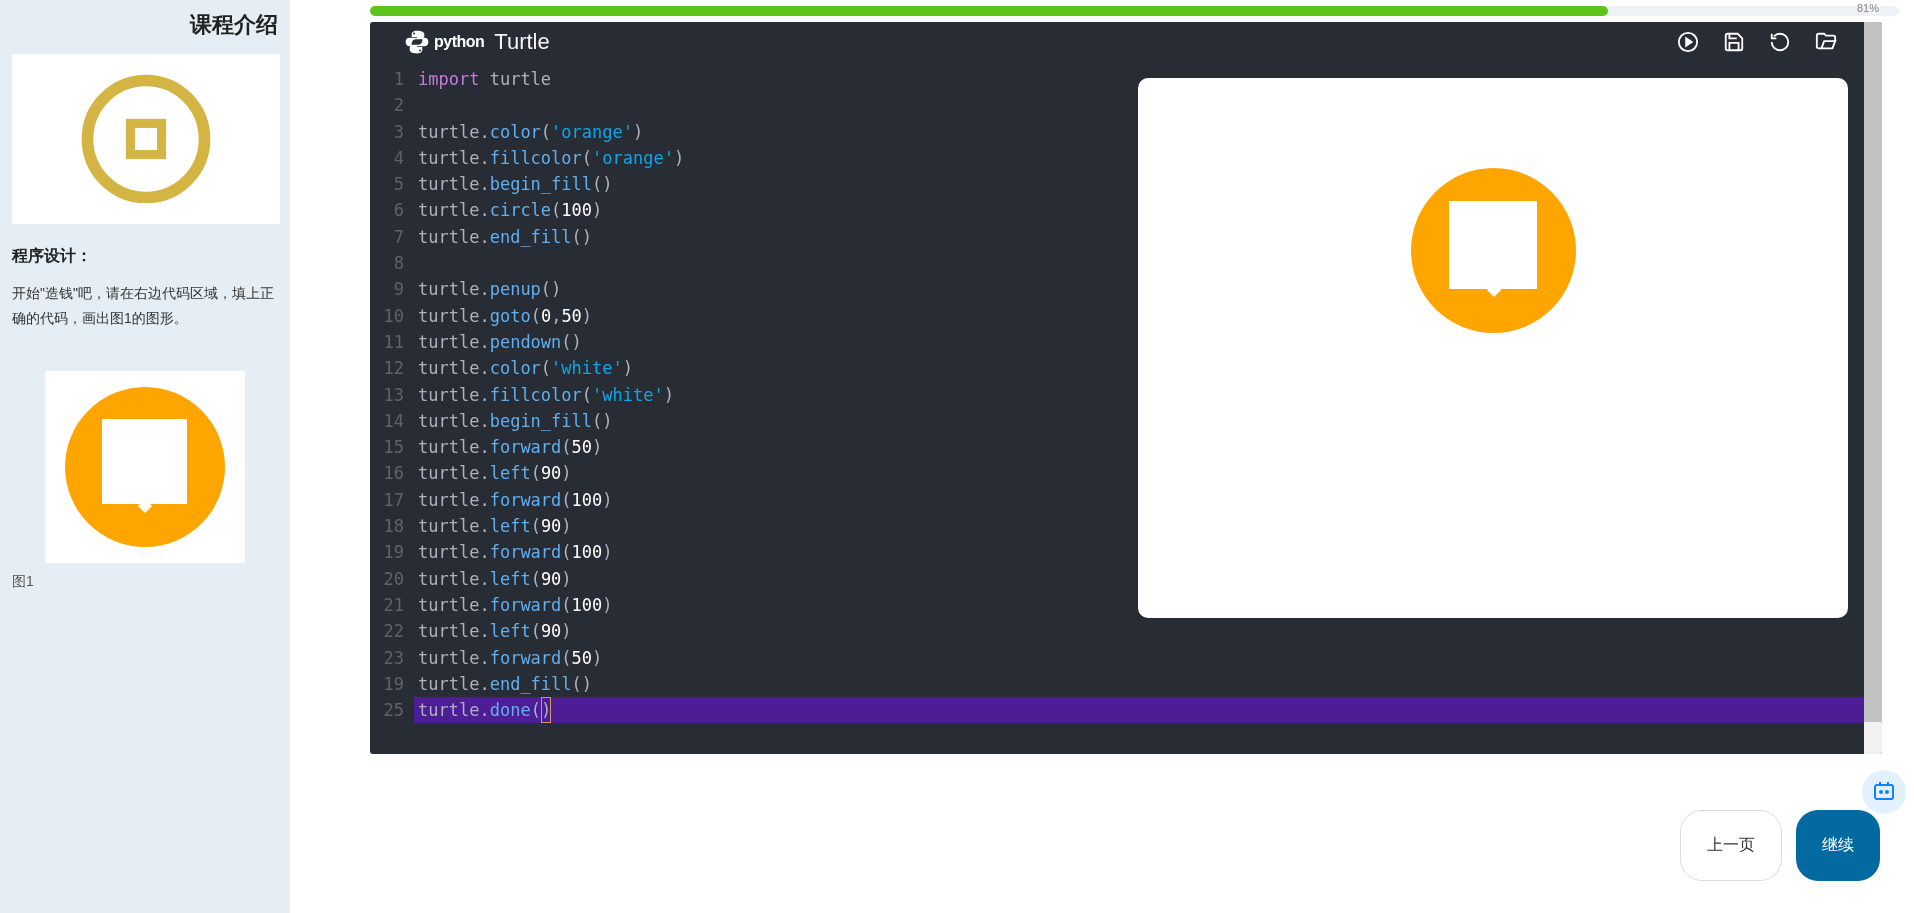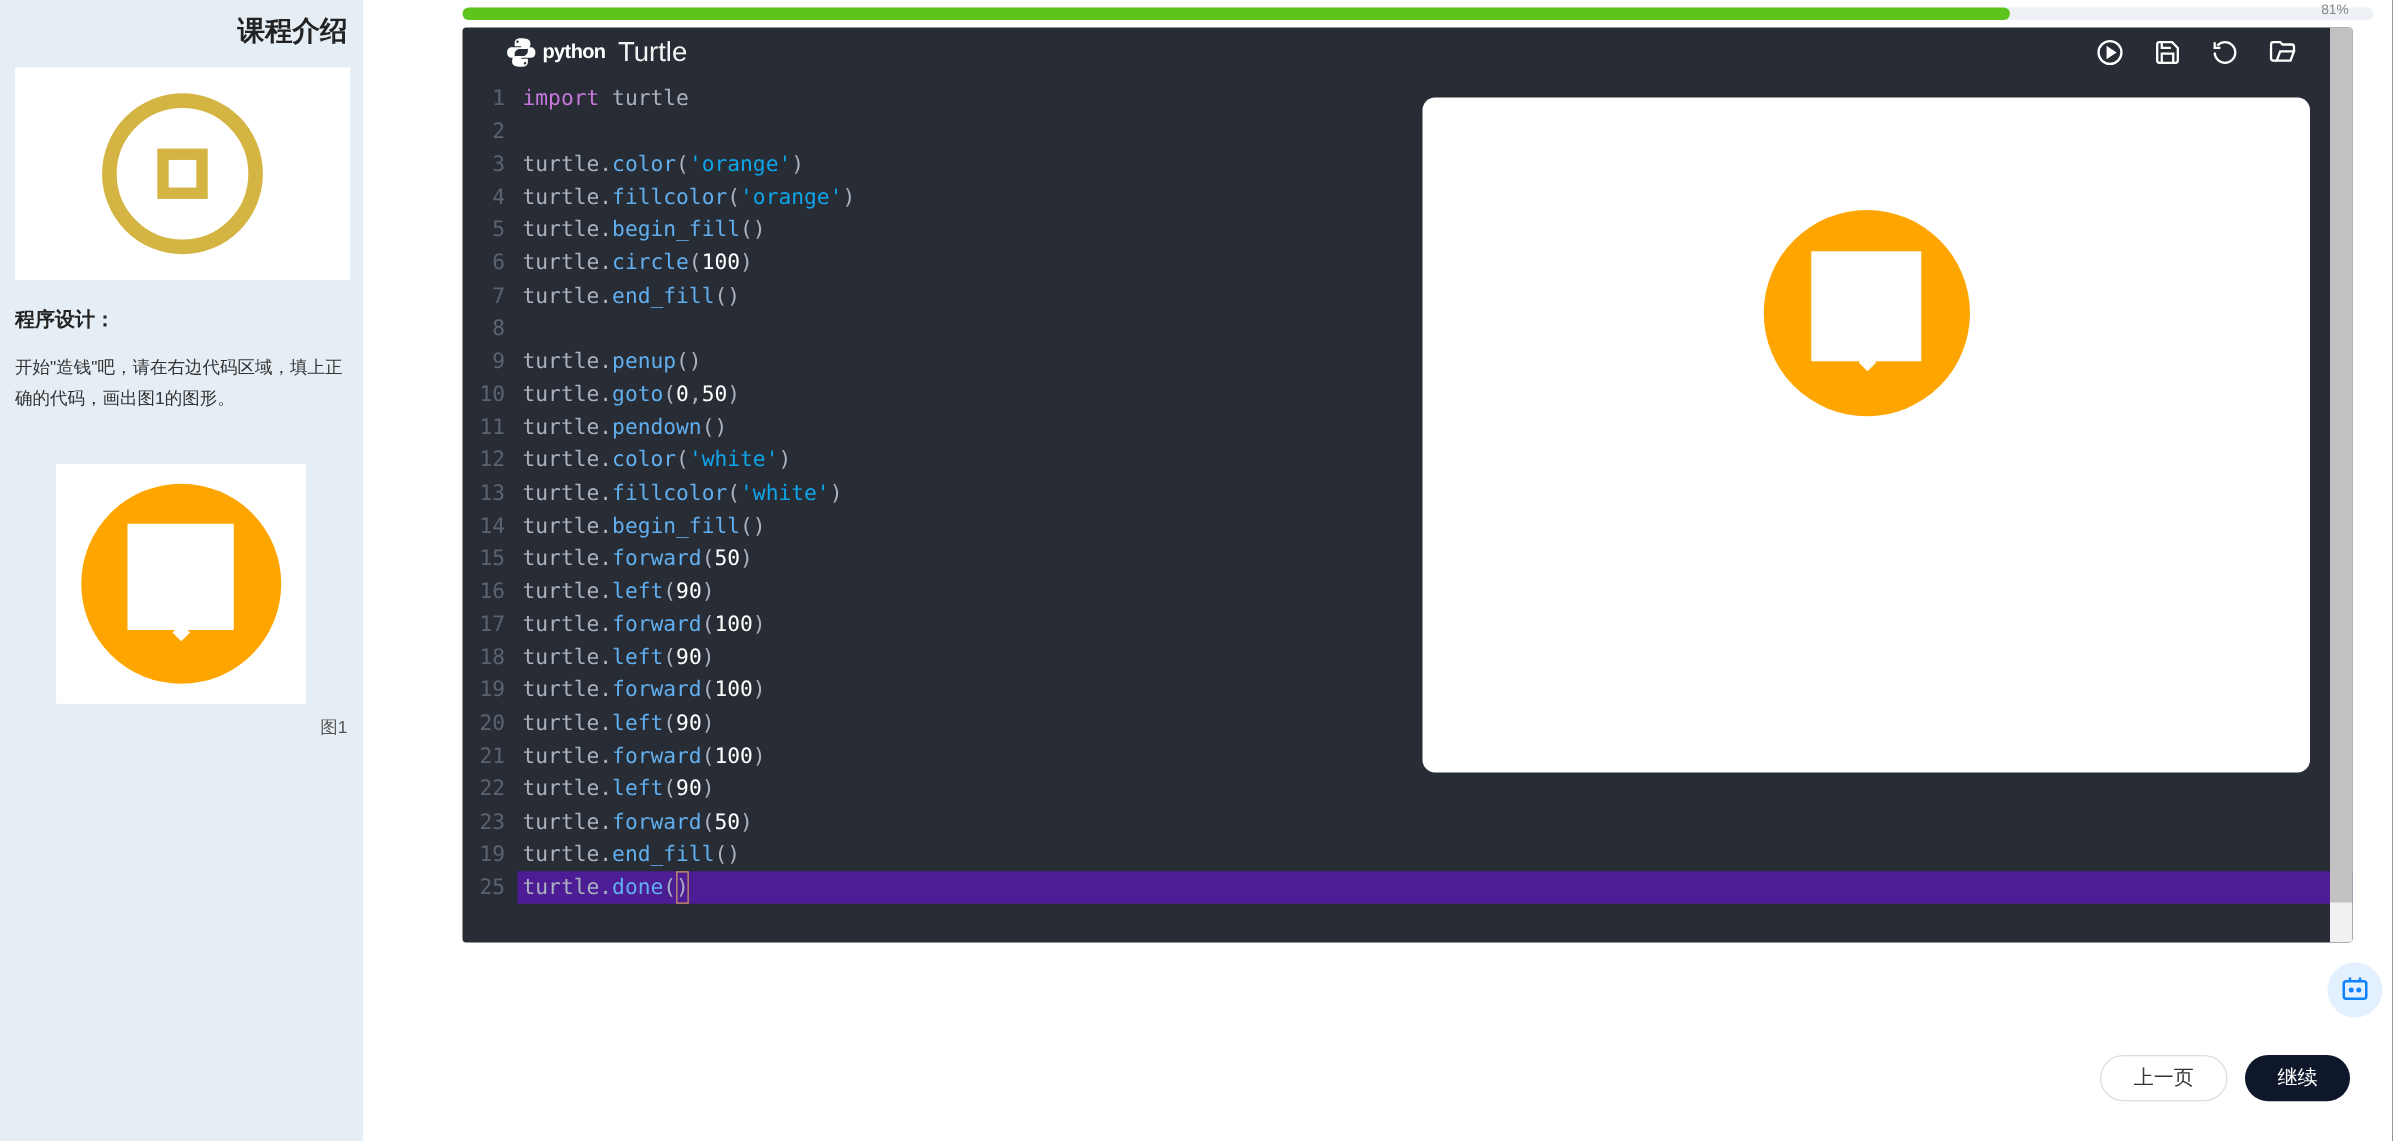--- a/index.html
+++ b/index.html
@@ -65,21 +65,21 @@
 .white-square {
   width: 85px; height: 85px; background: #fff;
   position: absolute; top: 32px; left: 37px;
 }
 .white-notch {
   width: 10px; height: 10px; background: #fff;
   position: absolute; bottom: 36px; left: 75px;
   transform: rotate(45deg);
 }
 .fig-cap {
-  text-align: right;
+  text-align: left;
   font-size: 14px;
   color: #555;
   margin-top: 10px;
 }
 .main {
   flex: 1;
   position: relative;
   padding: 0 80px 0 80px;
   height: 100%;
 }
@@ -205,28 +205,28 @@
   transform: rotate(45deg);
 }
 .footer-btns {
   position: absolute;
   bottom: 32px;
   right: 34px;
   display: flex;
   gap: 14px;
 }
 .btn {
-  padding: 7px 26px;
+  padding: 24px 26px;
   border-radius: 22px;
   font-size: 16px;
   cursor: pointer;
   border: none;
 }
 .btn-prev { background: #fff; border: 1px solid #ddd; color: #333; }
-.btn-next { background: #0f172a; color: #fff; }
+.btn-next { background: #0369a1; color: #fff; }
 .float-help {
   position: absolute;
   right: 8px;
   top: 770px;
   width: 44px; height: 44px;
   background: #e3f0ff;
   border-radius: 50%;
   display: flex; align-items: center; justify-content: center;
   cursor: pointer;
 }

